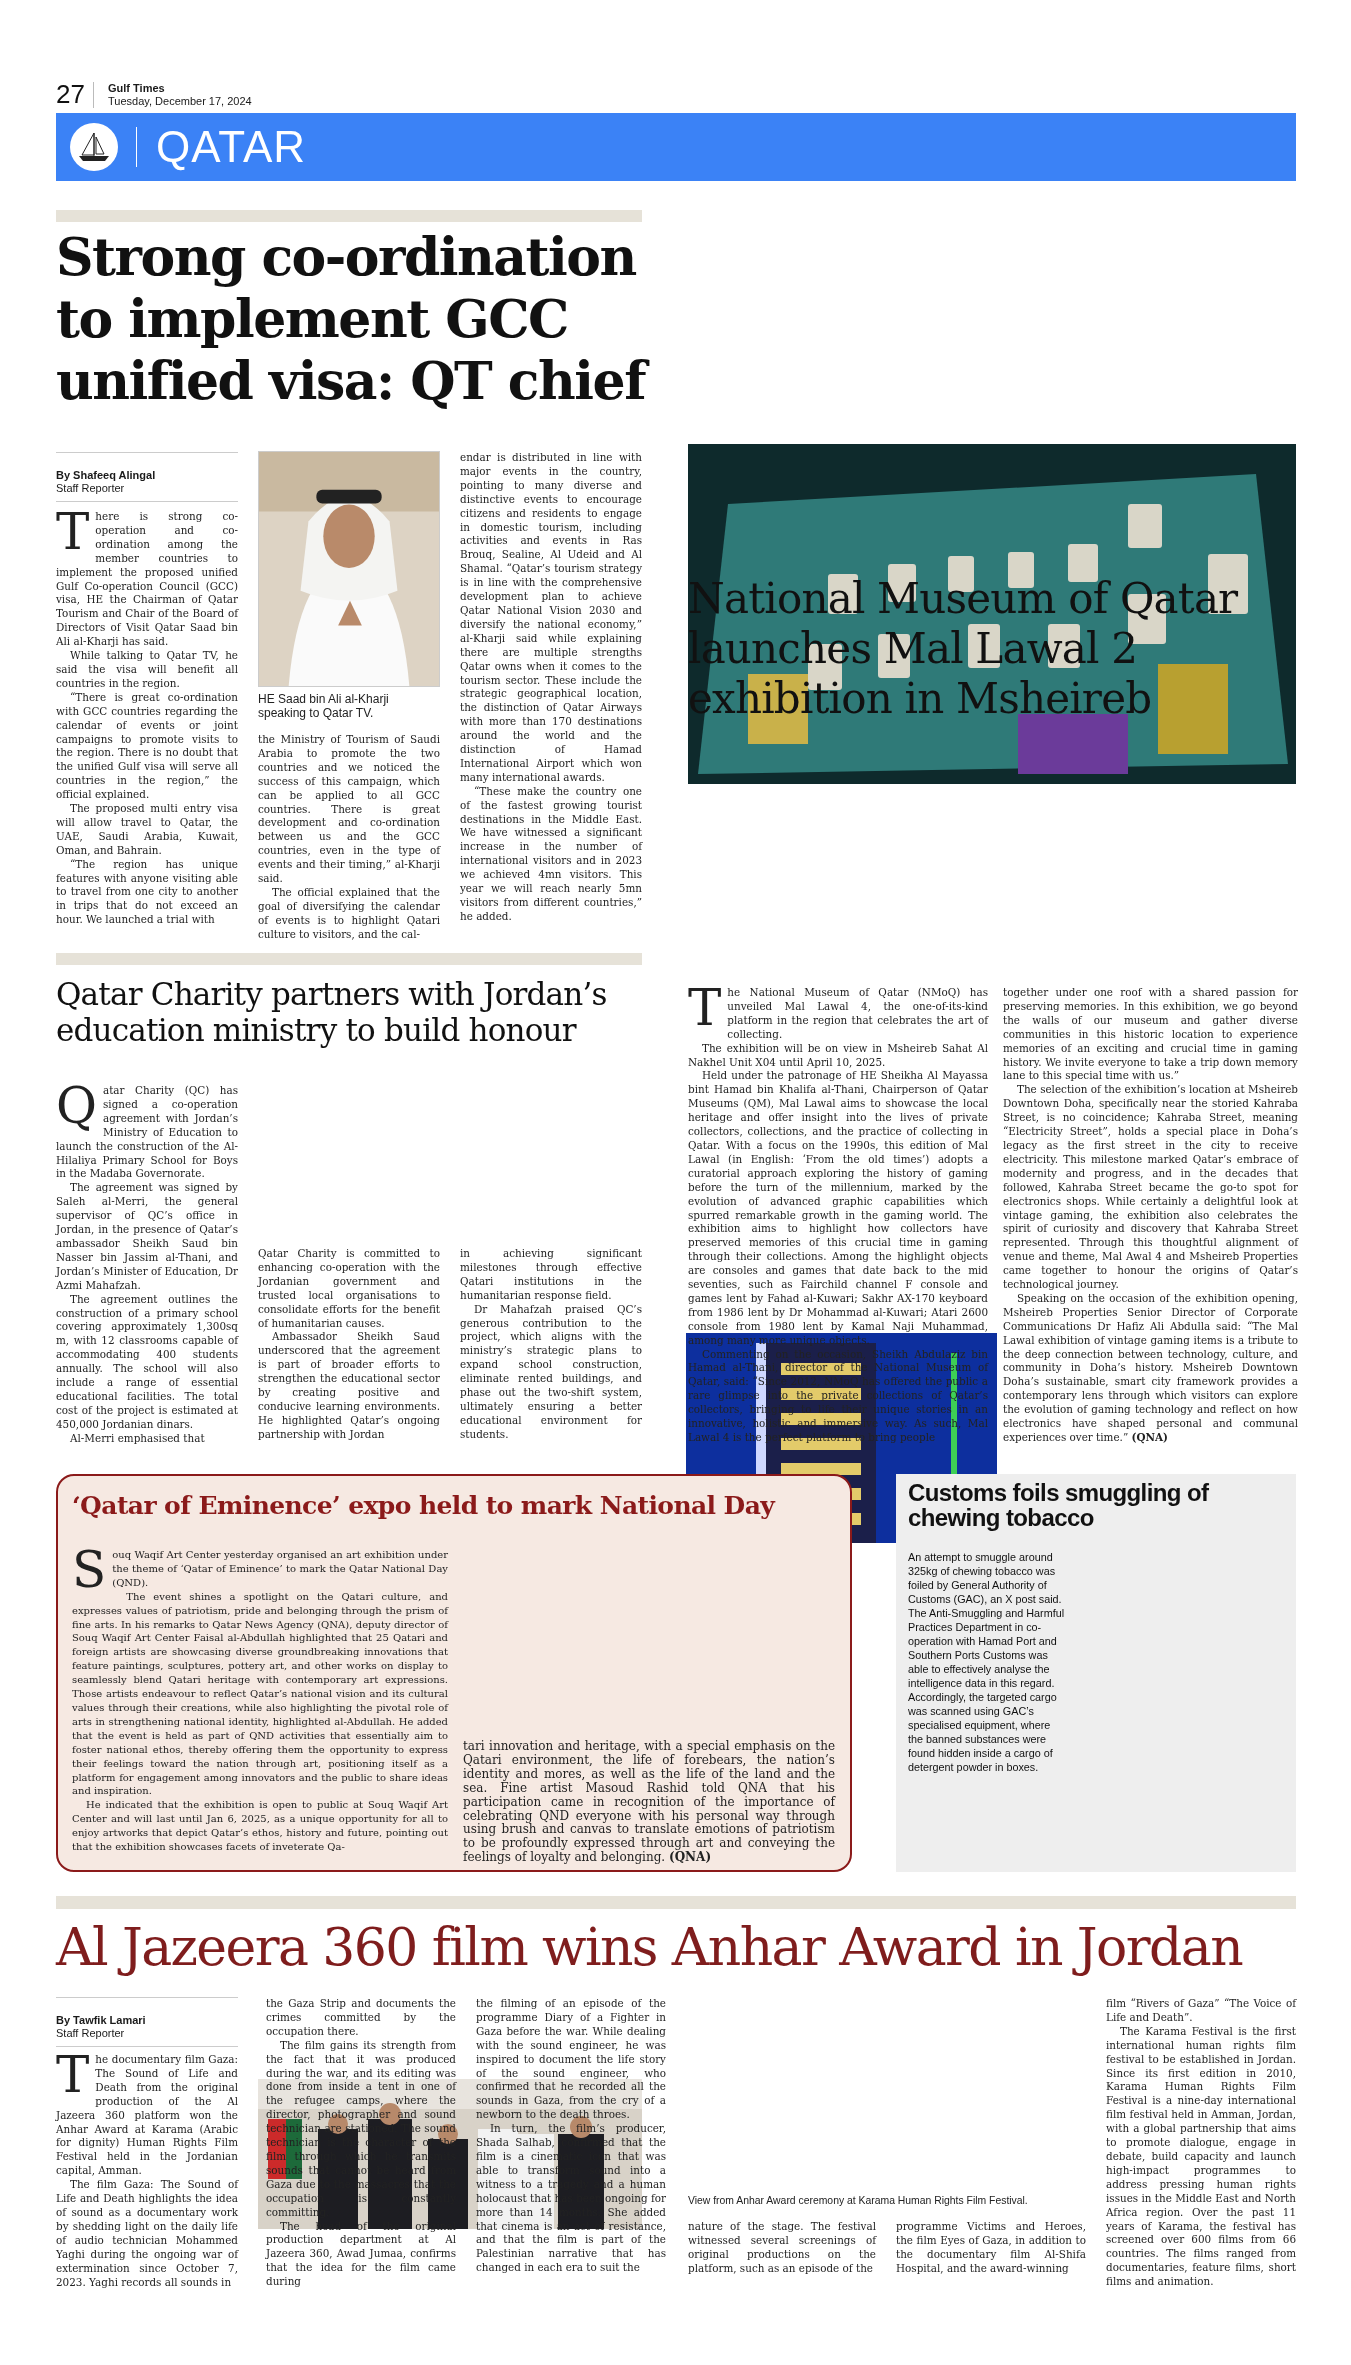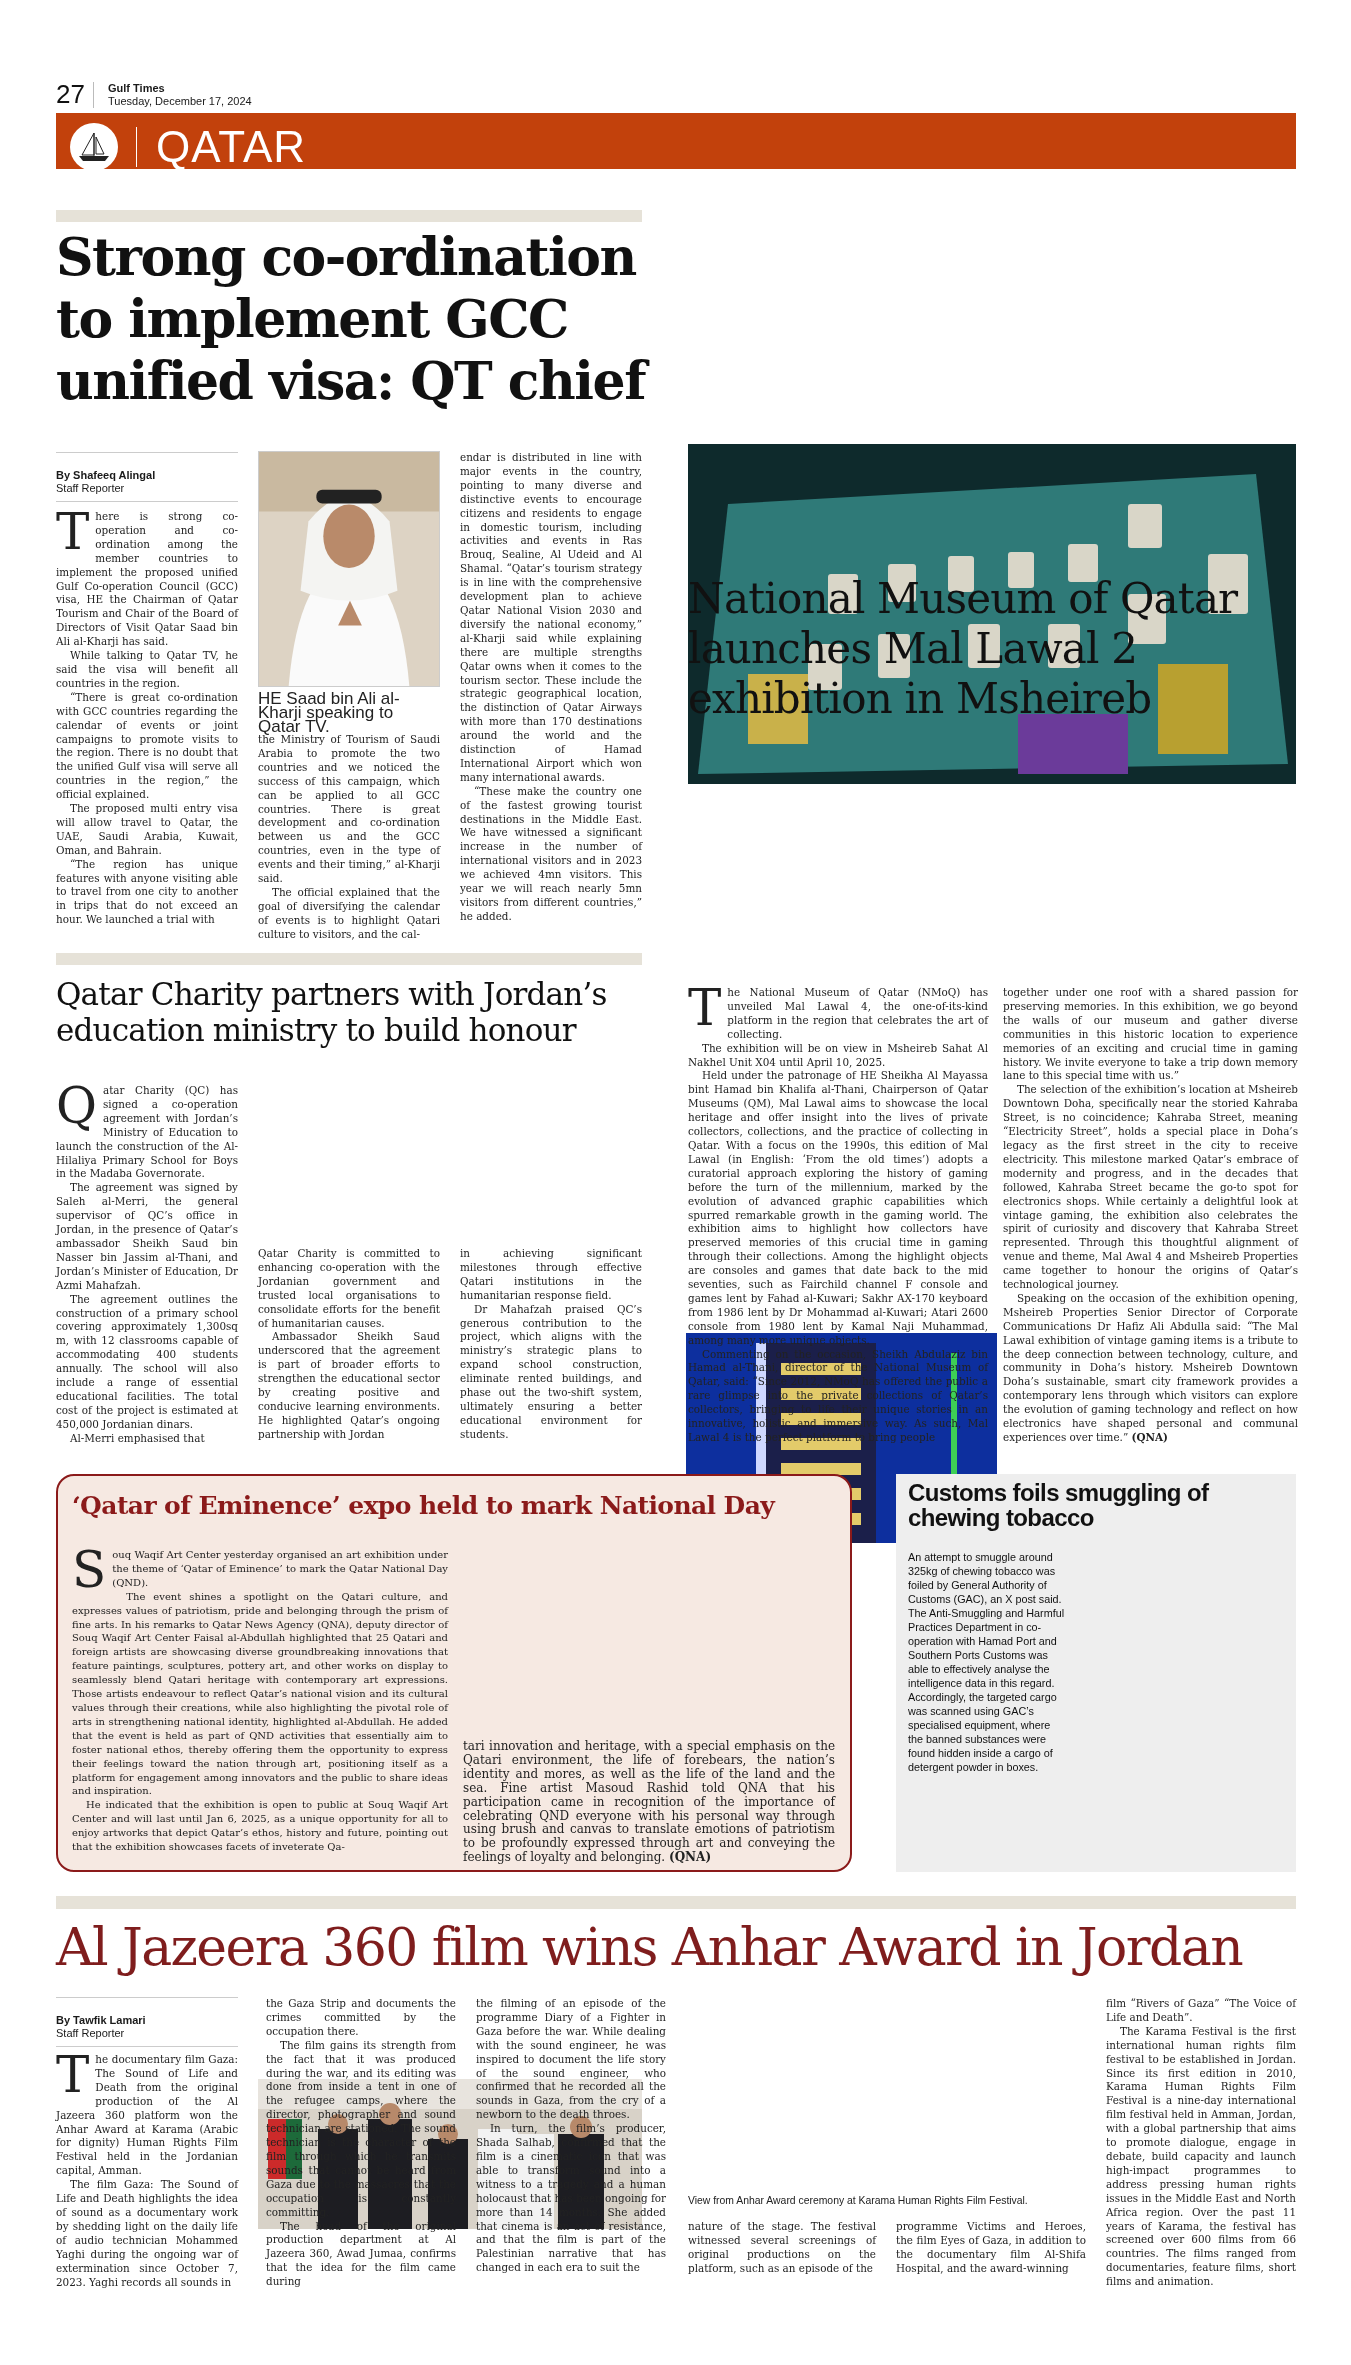--- a/index.html
+++ b/index.html
@@ -7,33 +7,33 @@
 .abs{position:absolute}
 .serif{font-family:"DejaVu Serif",serif}
 .sans{font-family:"Liberation Sans",sans-serif}
 .body-text{font-family:"DejaVu Serif",serif;font-size:10.4px;line-height:13.9px;text-align:justify;hyphens:auto;color:#222}
 .body-text p{text-indent:14px}
 .body-text p.first{text-indent:0}
 .drop{float:left;font-family:"DejaVu Serif",serif;font-size:50px;line-height:40px;padding-right:6px;margin-top:2px;font-weight:normal}
 .rule{background:#e6e2d8;height:14px}
 .byline{border-top:1px solid #ccc;border-bottom:1px solid #ccc;padding:16px 0 6px;font-family:"Liberation Sans",sans-serif;font-size:11px;line-height:13px}
 .byline b{font-weight:bold;display:block}
-.caption{font-family:"Liberation Sans",sans-serif;font-size:17px;line-height:14px;color:#222}
+.caption{font-family:"Liberation Sans",sans-serif;font-size:12px;line-height:14px;color:#222}
 .photo{overflow:hidden;position:relative}
 .photo svg{width:100%;height:100%;display:block}
 </style>
 </head>
 <body>
 
 <div class="abs sans" style="left:56px;top:80px;font-size:26px;line-height:28px;color:#111">27</div>
 <div class="abs" style="left:93px;top:82px;width:1px;height:26px;background:#bbb"></div>
 <div class="abs sans" style="left:108px;top:82px;font-size:11px;font-weight:bold;line-height:12px">Gulf Times</div>
 <div class="abs sans" style="left:108px;top:95px;font-size:11px;line-height:12px">Tuesday, December 17, 2024</div>
 
-<div class="abs" style="left:56px;top:113px;width:1240px;height:56px;background:#c2410c">
+<div class="abs" style="left:56px;top:113px;width:1240px;height:68px;background:#3b82f6">
   <div class="abs" style="left:14px;top:10px;width:48px;height:48px;border-radius:50%;background:#fff">
     <svg viewBox="0 0 48 48" width="48" height="48">
       <line x1="24" y1="10" x2="24" y2="34" stroke="#222" stroke-width="1"></line>
       <polygon points="24,10 12,32 24,32" fill="none" stroke="#222" stroke-width="1"></polygon>
       <polygon points="26,14 34,31 26,31" fill="none" stroke="#222" stroke-width="1"></polygon>
       <path d="M9 33 L39 33 L35 38 L13 38 Z" fill="#222"></path>
     </svg>
   </div>
   <div class="abs" style="left:80px;top:14px;width:1px;height:40px;background:#fff"></div>
   <div class="abs sans" style="left:100px;top:8px;font-size:44px;line-height:52px;color:#fff;font-weight:300;letter-spacing:1px">QATAR</div>

